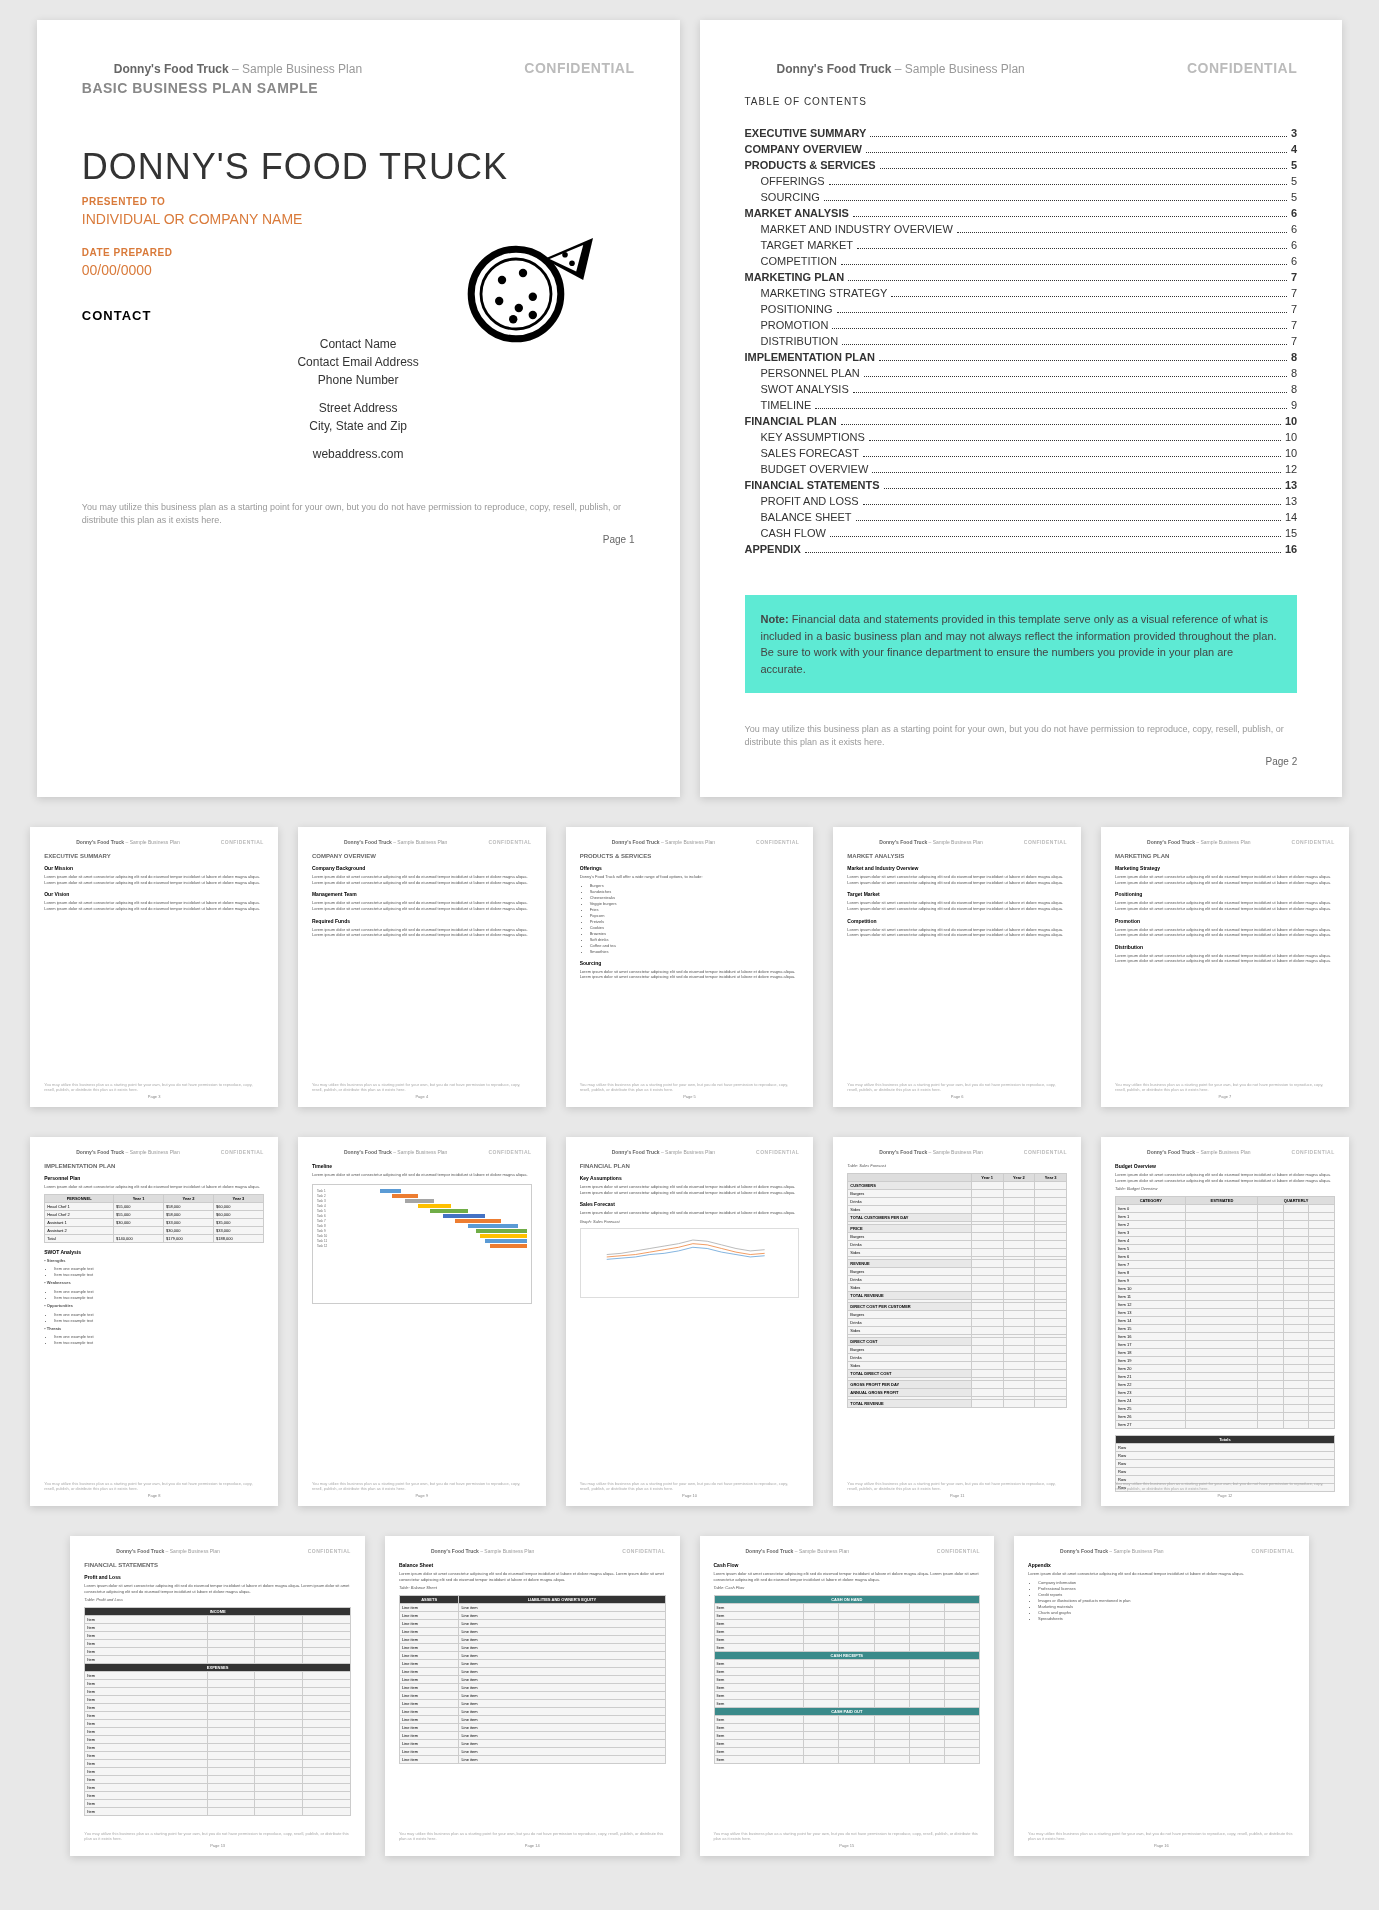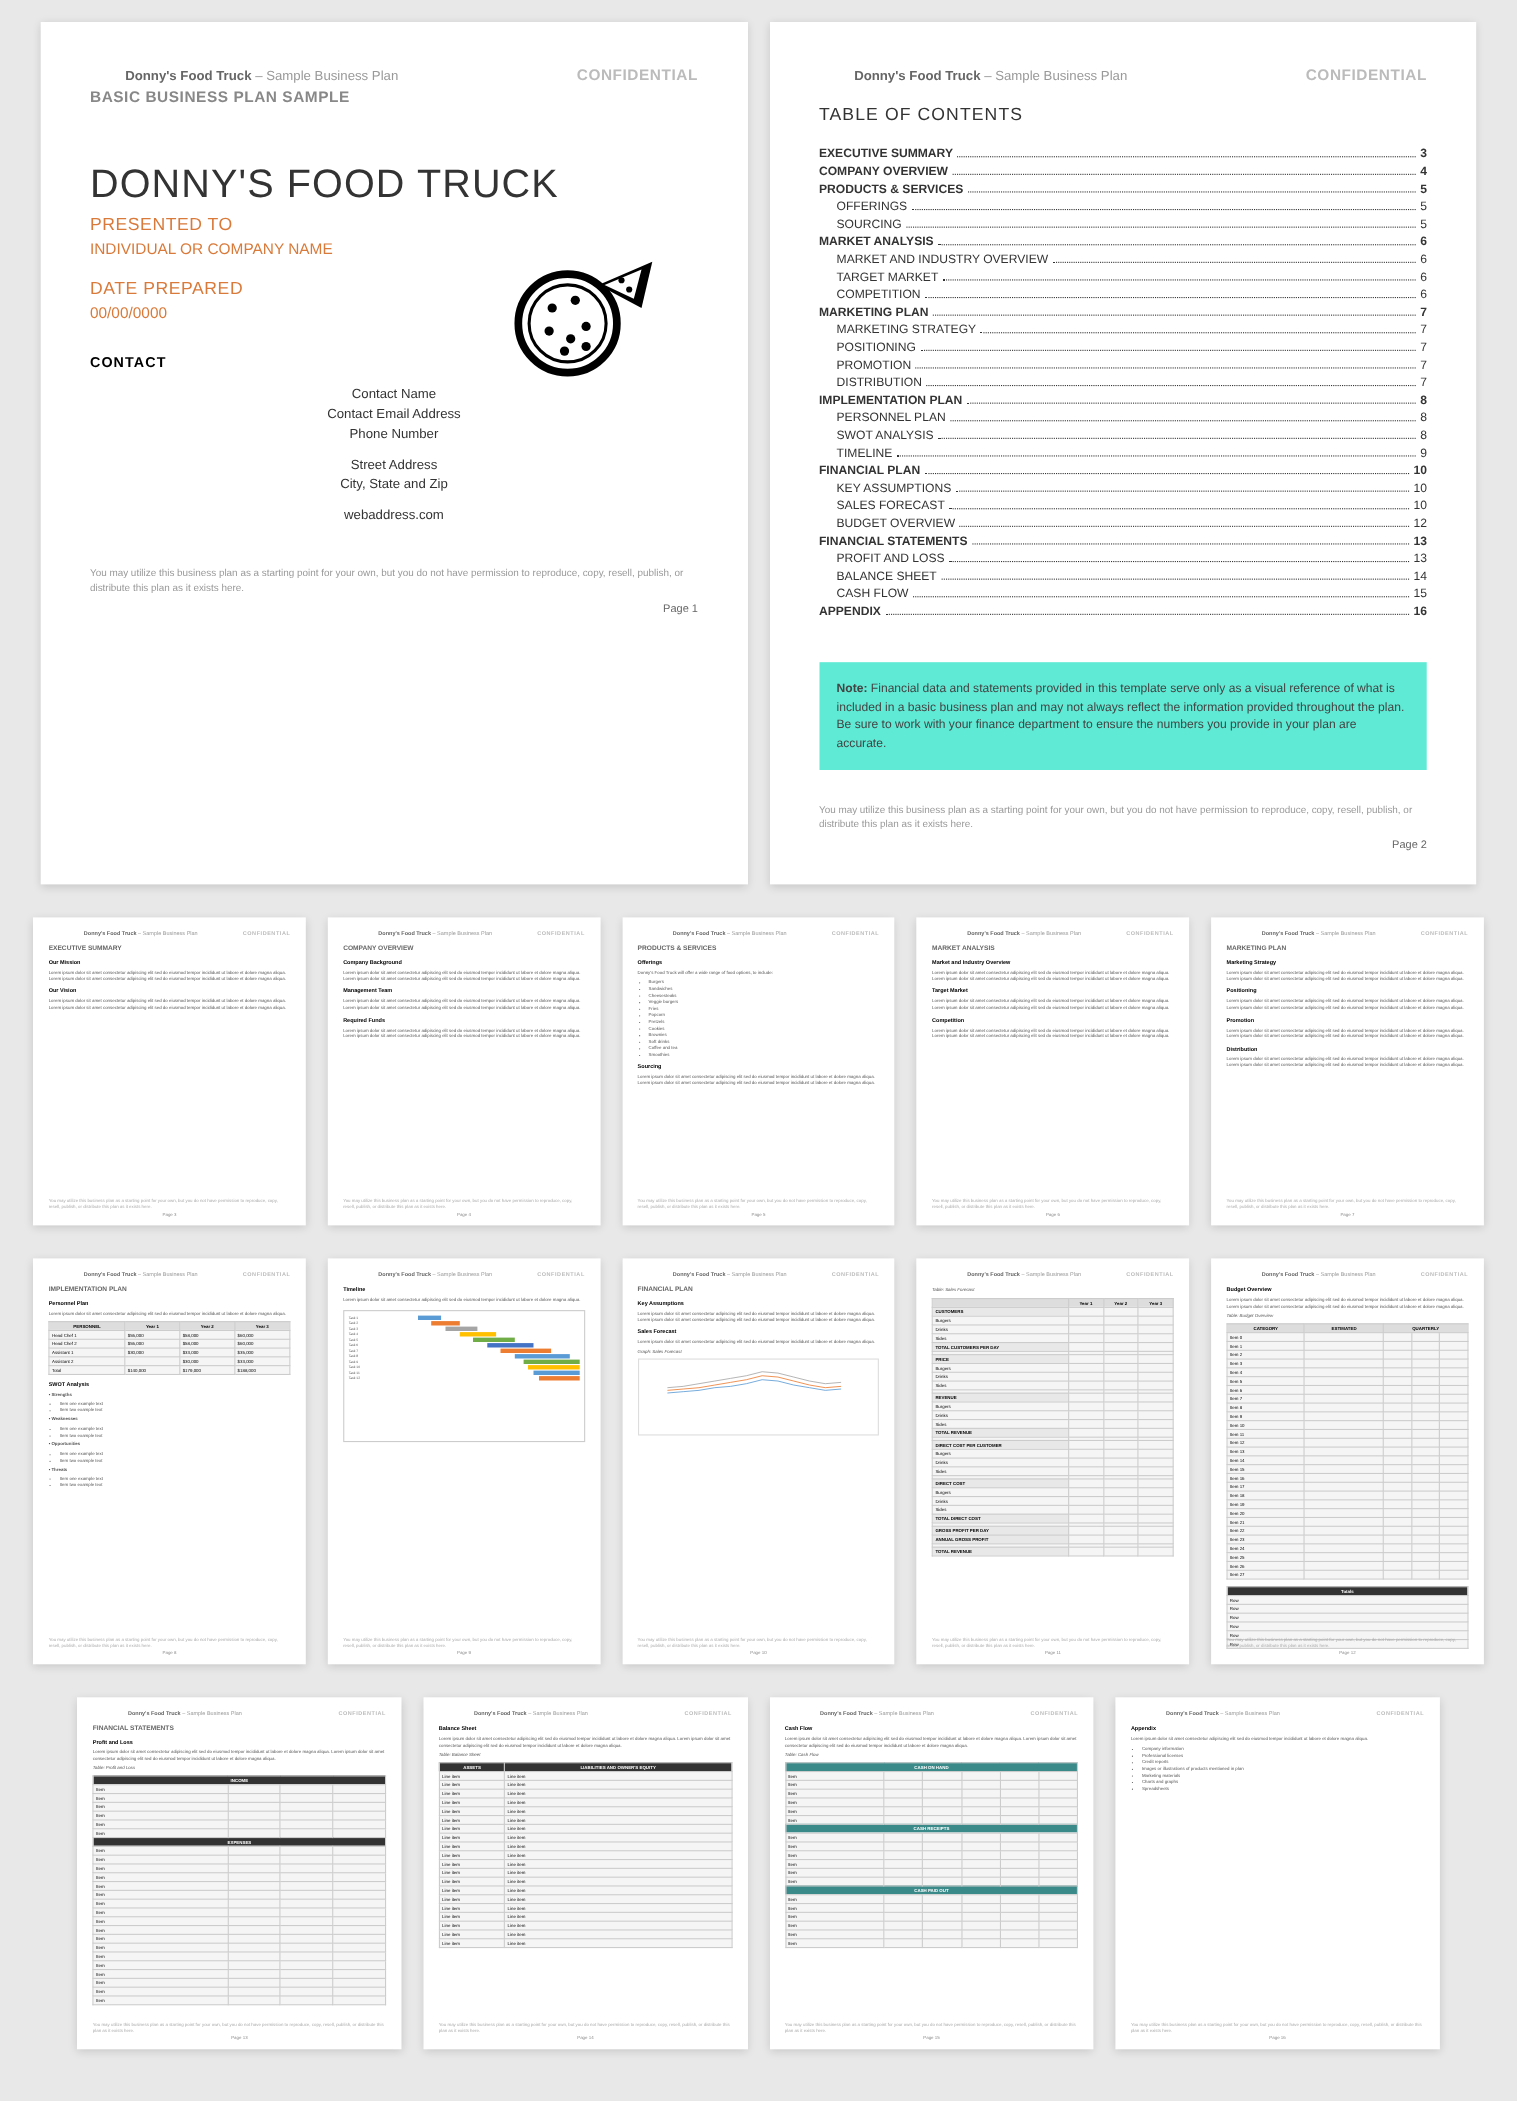--- a/index.html
+++ b/index.html
@@ -10,28 +10,28 @@
 .page.large { width: 48%; min-height: 620px; }
 .page.small { width: 18.5%; min-height: 280px; font-size: 5px; padding: 12px 14px 10px; }
 .page.med { width: 22%; min-height: 320px; font-size: 5px; padding: 12px 14px 10px; }
 .header-line { display: flex; justify-content: space-between; align-items: baseline; margin-bottom: 4px; }
 .doc-title { font-size: 12px; color: #999; padding-left: 32px; }
 .doc-title .bold { font-weight: bold; color: #666; }
 .confidential { font-size: 14px; font-weight: bold; color: #bbb; letter-spacing: 0.5px; }
 .section-header { font-size: 14px; font-weight: bold; color: #888; letter-spacing: 0.5px; margin-bottom: 40px; }
 .main-title { font-size: 36px; font-weight: 400; color: #333; letter-spacing: 1px; margin-top: 50px; margin-bottom: 8px; }
 .sub-title { font-size: 18px; color: #333; letter-spacing: 1px; margin-bottom: 30px; }
-.label-orange { font-size: 16px; color: #d97a3a; letter-spacing: 0.5px; margin-bottom: 4px; }
+.label-orange { font-size: 10px; color: #d97a3a; letter-spacing: 0.5px; margin-bottom: 4px; font-weight: bold; }
 .value-orange { font-size: 14px; color: #d97a3a; margin-bottom: 20px; }
 .contact-head { font-size: 13px; font-weight: bold; letter-spacing: 1px; margin-top: 30px; margin-bottom: 14px; }
 .contact-line { font-size: 12px; color: #333; margin-bottom: 4px; text-align: center; }
 .footer-note { font-size: 9px; color: #999; margin-top: 40px; line-height: 1.4; }
 .page-num { text-align: right; font-size: 10px; color: #666; margin-top: 8px; }
 .pizza { position: absolute; right: 80px; top: 190px; width: 140px; height: 140px; }
-.toc-title { font-size: 16px; font-weight: normal; color: #333; letter-spacing: 1px; margin-bottom: 20px; margin-top: 20px; }
+.toc-title { font-size: 10px; font-weight: normal; color: #333; letter-spacing: 1px; margin-bottom: 20px; margin-top: 20px; }
 .toc-item { display: flex; font-size: 11px; color: #333; margin-bottom: 4px; align-items: baseline; }
 .toc-item.bold { font-weight: bold; }
 .toc-item.indent { padding-left: 16px; }
 .toc-label { white-space: nowrap; }
 .toc-dots { flex: 1; border-bottom: 1px dotted #333; margin: 0 4px 2px; min-width: 10px; }
 .toc-page { white-space: nowrap; }
 .note-box { background: #5eead4; padding: 16px; font-size: 11px; color: #444; line-height: 1.5; margin-top: 40px; }
 .note-box .nb { font-weight: bold; }
 .small .header-line, .med .header-line { margin-bottom: 8px; }
 .small .doc-title, .med .doc-title { font-size: 5px; }

